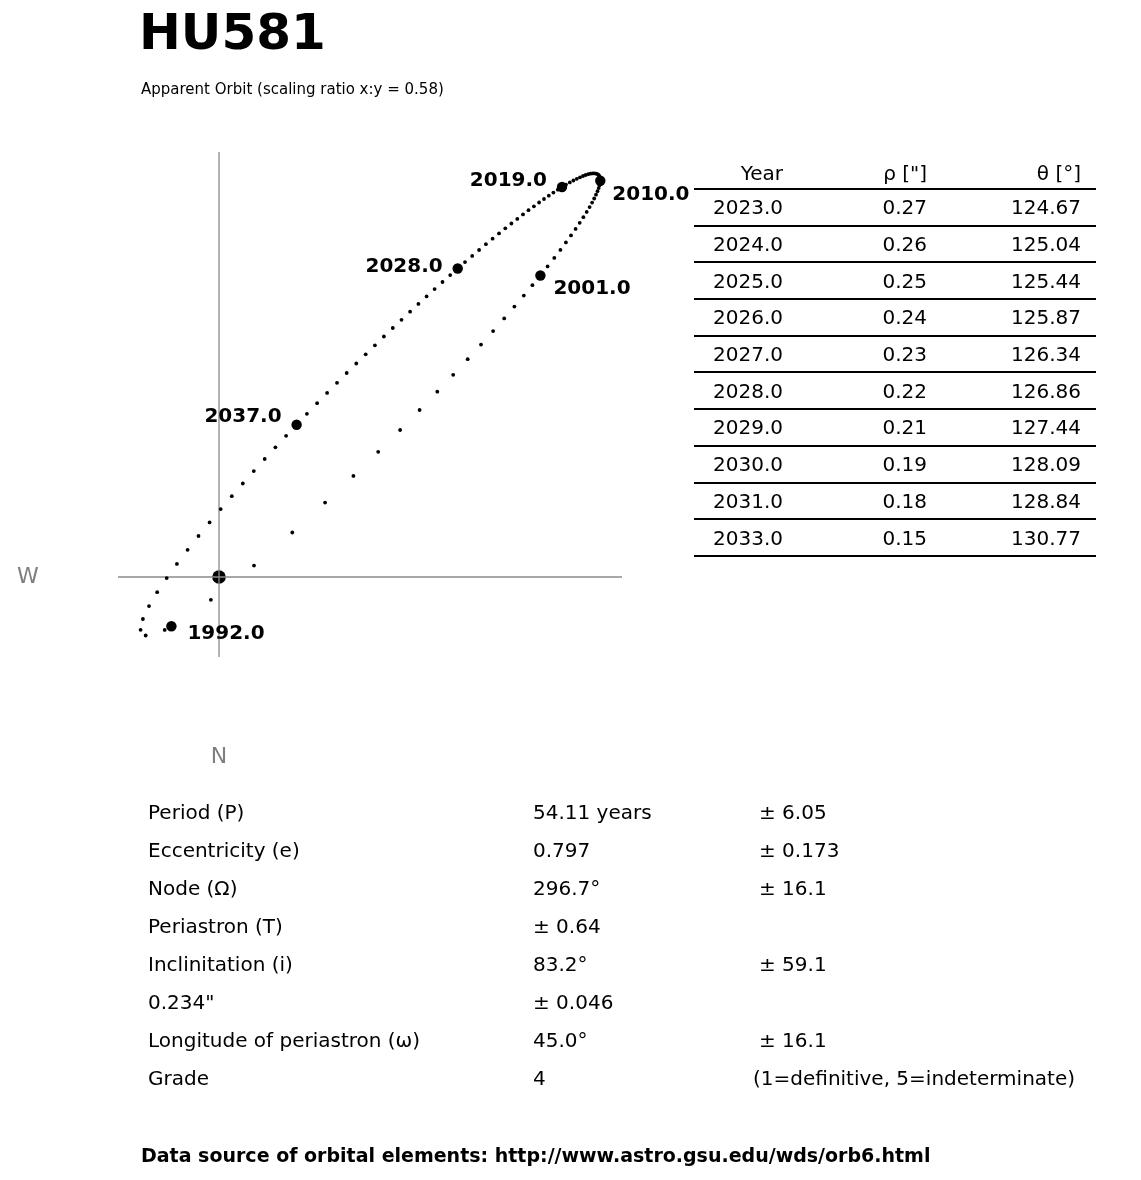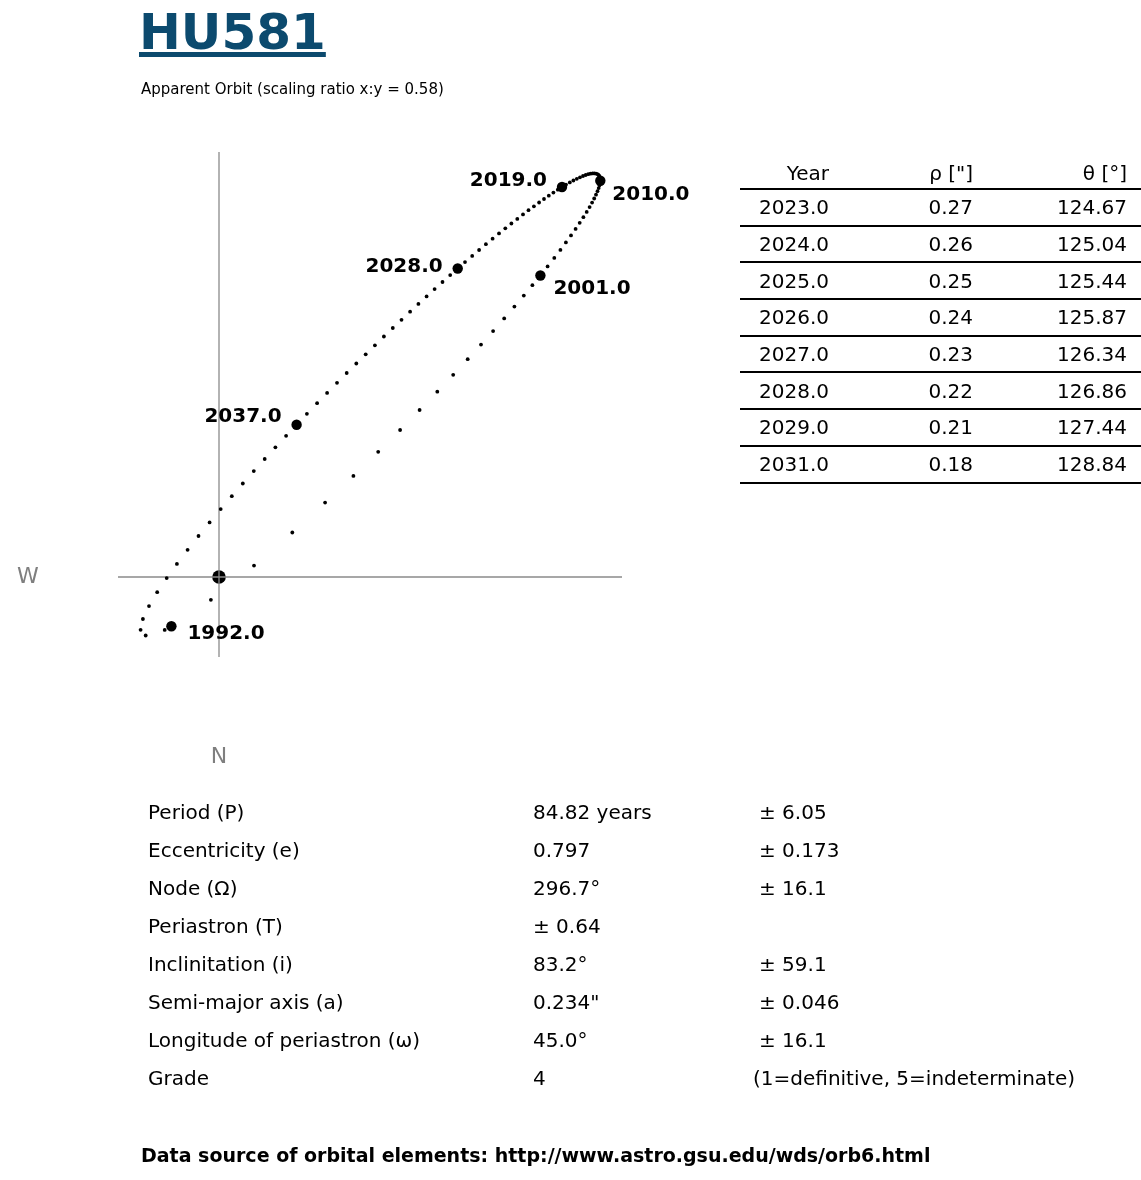--- a/index.html
+++ b/index.html
@@ -4,32 +4,32 @@
 <style>
   html,body { margin:0; padding:0; }
   body {
     width:1141px; height:1180px; background:#ffffff; color:#000;
     font-family:"DejaVu Sans","Liberation Sans",sans-serif;
     position:relative; overflow:hidden;
   }
   .page { position:absolute; inset:0; }
   h1.title {
     position:absolute; left:139px; top:4px; margin:0;
-    font-size:50px; font-weight:bold; line-height:1.15; color:#0c4a6e;text-decoration:underline;
+    font-size:50px; font-weight:bold; line-height:1.15; color:#000000;
   }
   .subtitle {
     position:absolute; left:141px; top:80px;
     font-size:15px; color:#000; white-space:nowrap;
   }
   svg.orbit { position:absolute; left:0; top:140px; }
   svg.orbit text { font-family:"DejaVu Sans","Liberation Sans",sans-serif; }
   .yr-label { font-size:20px; font-weight:bold; fill:#000; }
   .dir-label { font-size:22px; fill:#7f7f7f; }
 
-  .eph { position:absolute; left:740px; top:157px; width:402px; font-size:20px; }
+  .eph { position:absolute; left:694px; top:157px; width:402px; font-size:20px; }
   .eph-row, .eph-head {
     display:grid; grid-template-columns:100px 144px 158px;
     align-items:center; box-sizing:border-box;
     border-bottom:2px solid #000; white-space:nowrap;
   }
   .eph-head { height:33px; }
   .eph-row { height:36.7px; }
   .eph .c0 { text-align:right; padding-right:11px; }
   .eph .c1 { text-align:right; padding-right:11px; }
   .eph .c2 { text-align:right; padding-right:15px; }
@@ -218,31 +218,41 @@
           <div class="c0">2028.0</div>
           <div class="c1">0.22</div>
           <div class="c2">126.86</div>
         </div>
         <div class="eph-row">
           <div class="c0">2029.0</div>
           <div class="c1">0.21</div>
           <div class="c2">127.44</div>
         </div>
         <div class="eph-row">
+          <div class="c0">2030.0</div>
+          <div class="c1">0.19</div>
+          <div class="c2">128.09</div>
+        </div>
+        <div class="eph-row">
           <div class="c0">2031.0</div>
           <div class="c1">0.18</div>
           <div class="c2">128.84</div>
         </div>
+        <div class="eph-row">
+          <div class="c0">2033.0</div>
+          <div class="c1">0.15</div>
+          <div class="c2">130.77</div>
+        </div>
       </div>
   </div>
 
   <div class="elements" id="elements-list">
       <div class="el-row">
         <span>Period (P)</span>
-        <span>84.82 years</span>
+        <span>54.11 years</span>
         <span class="unc">± 6.05</span>
       </div>
       <div class="el-row">
         <span>Eccentricity (e)</span>
         <span>0.797</span>
         <span class="unc">± 0.173</span>
       </div>
       <div class="el-row">
         <span>Node (Ω)</span>
         <span>296.7°</span>
@@ -251,21 +261,20 @@
       <div class="el-row">
         <span>Periastron (T)</span>
         <span class="unc">± 0.64</span>
       </div>
       <div class="el-row">
         <span>Inclinitation (i)</span>
         <span>83.2°</span>
         <span class="unc">± 59.1</span>
       </div>
       <div class="el-row">
-        <span>Semi-major axis (a)</span>
         <span>0.234"</span>
         <span class="unc">± 0.046</span>
       </div>
       <div class="el-row">
         <span>Longitude of periastron (ω)</span>
         <span>45.0°</span>
         <span class="unc">± 16.1</span>
       </div>
       <div class="el-row">
         <span>Grade</span>

